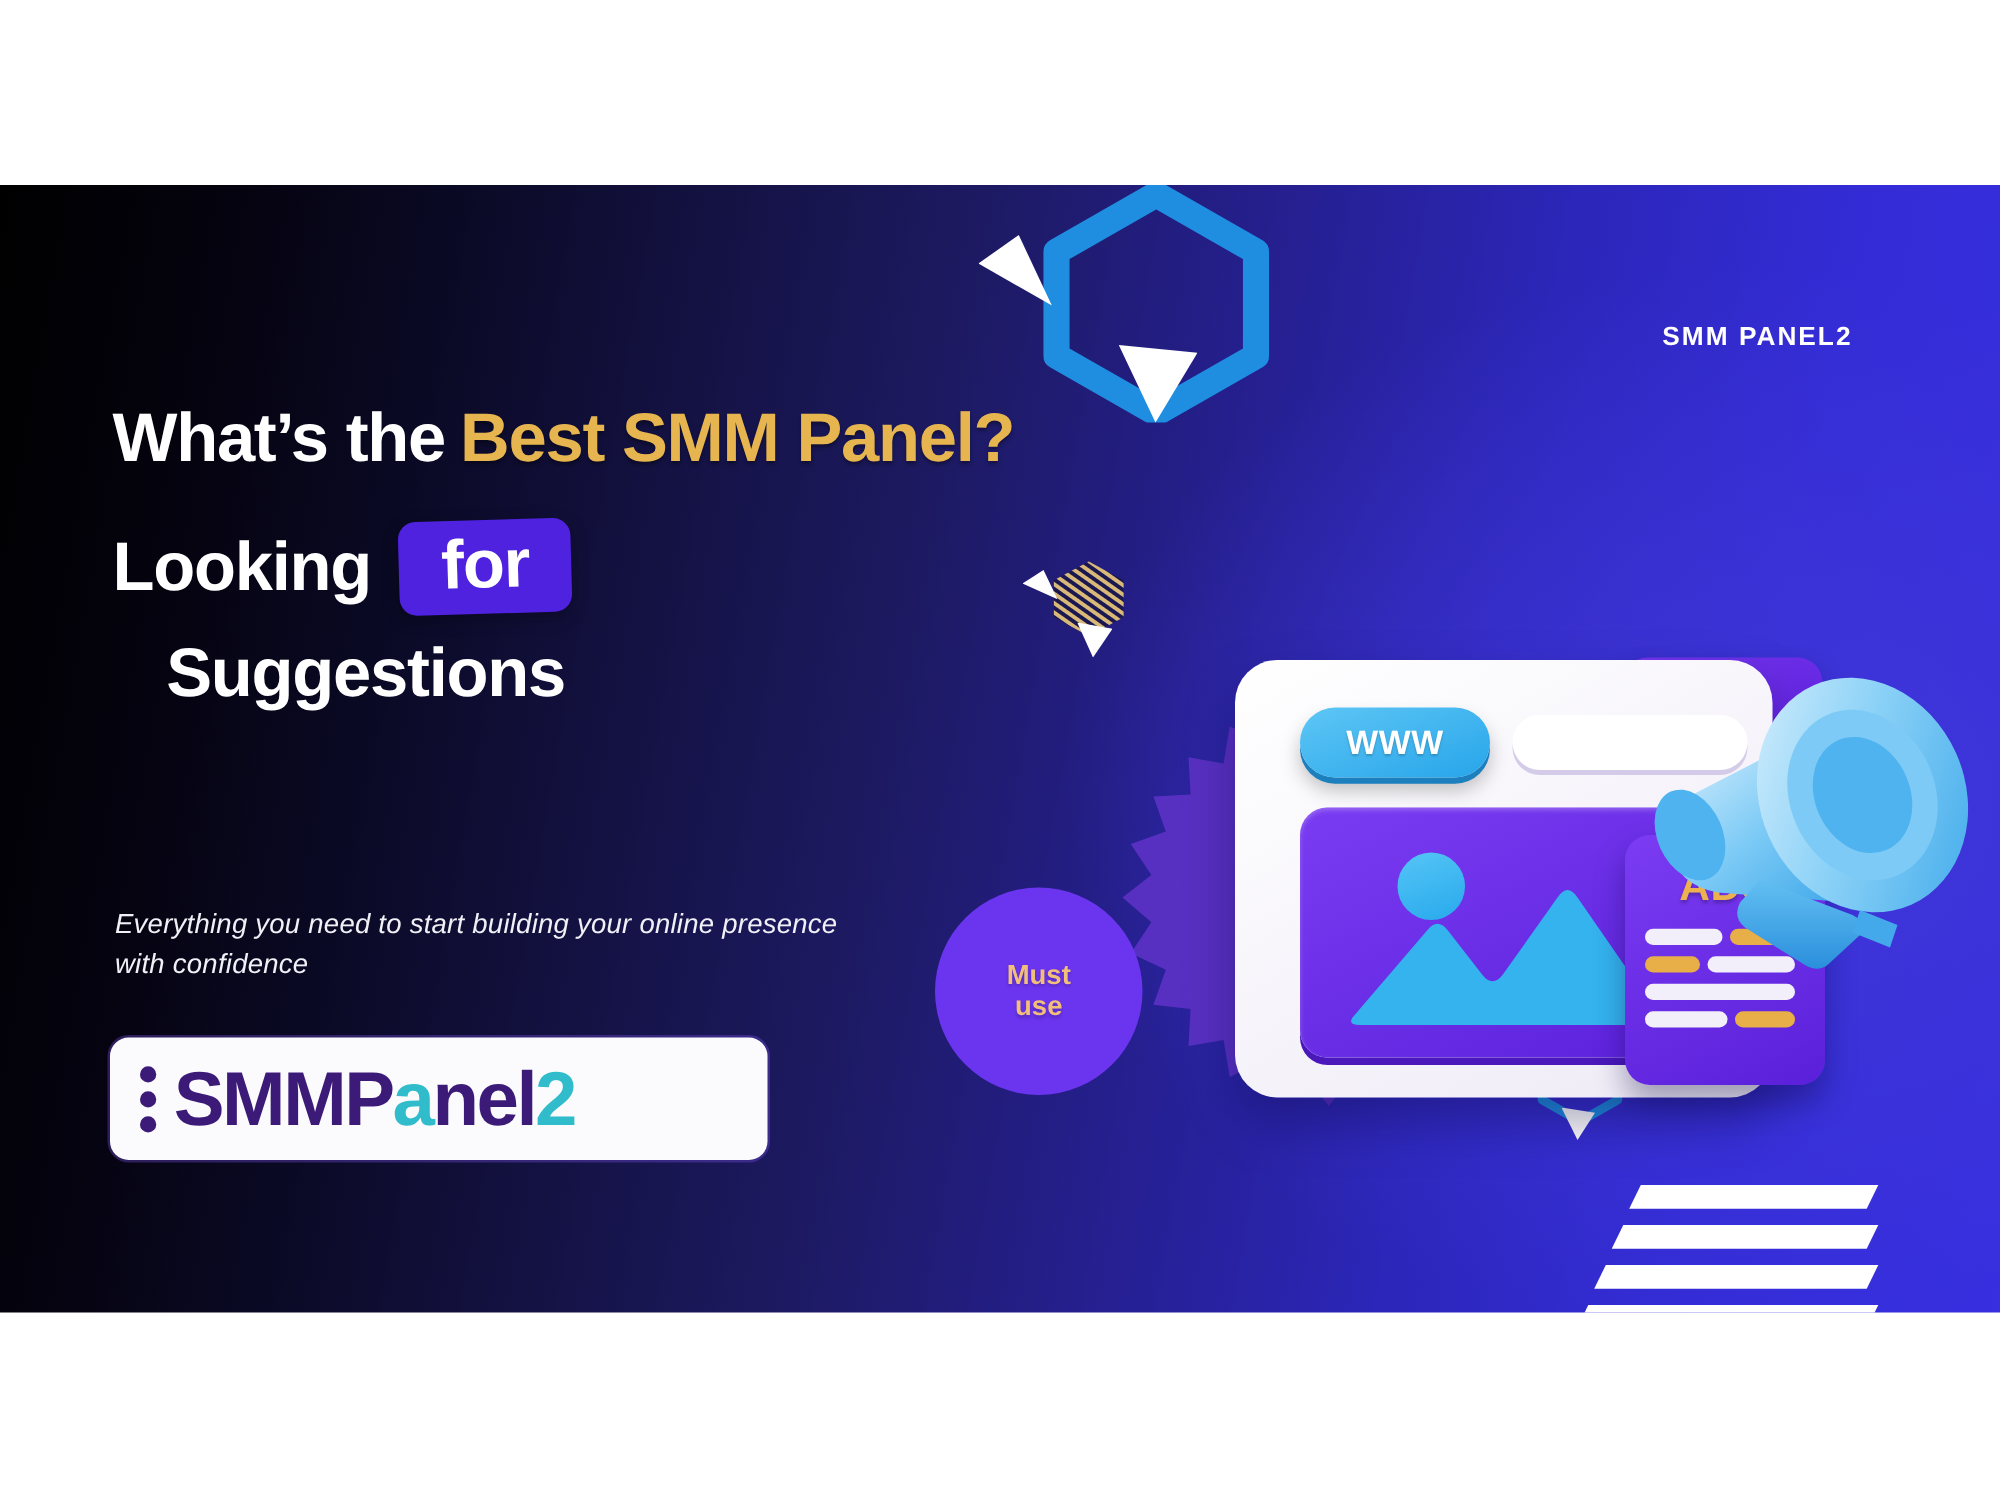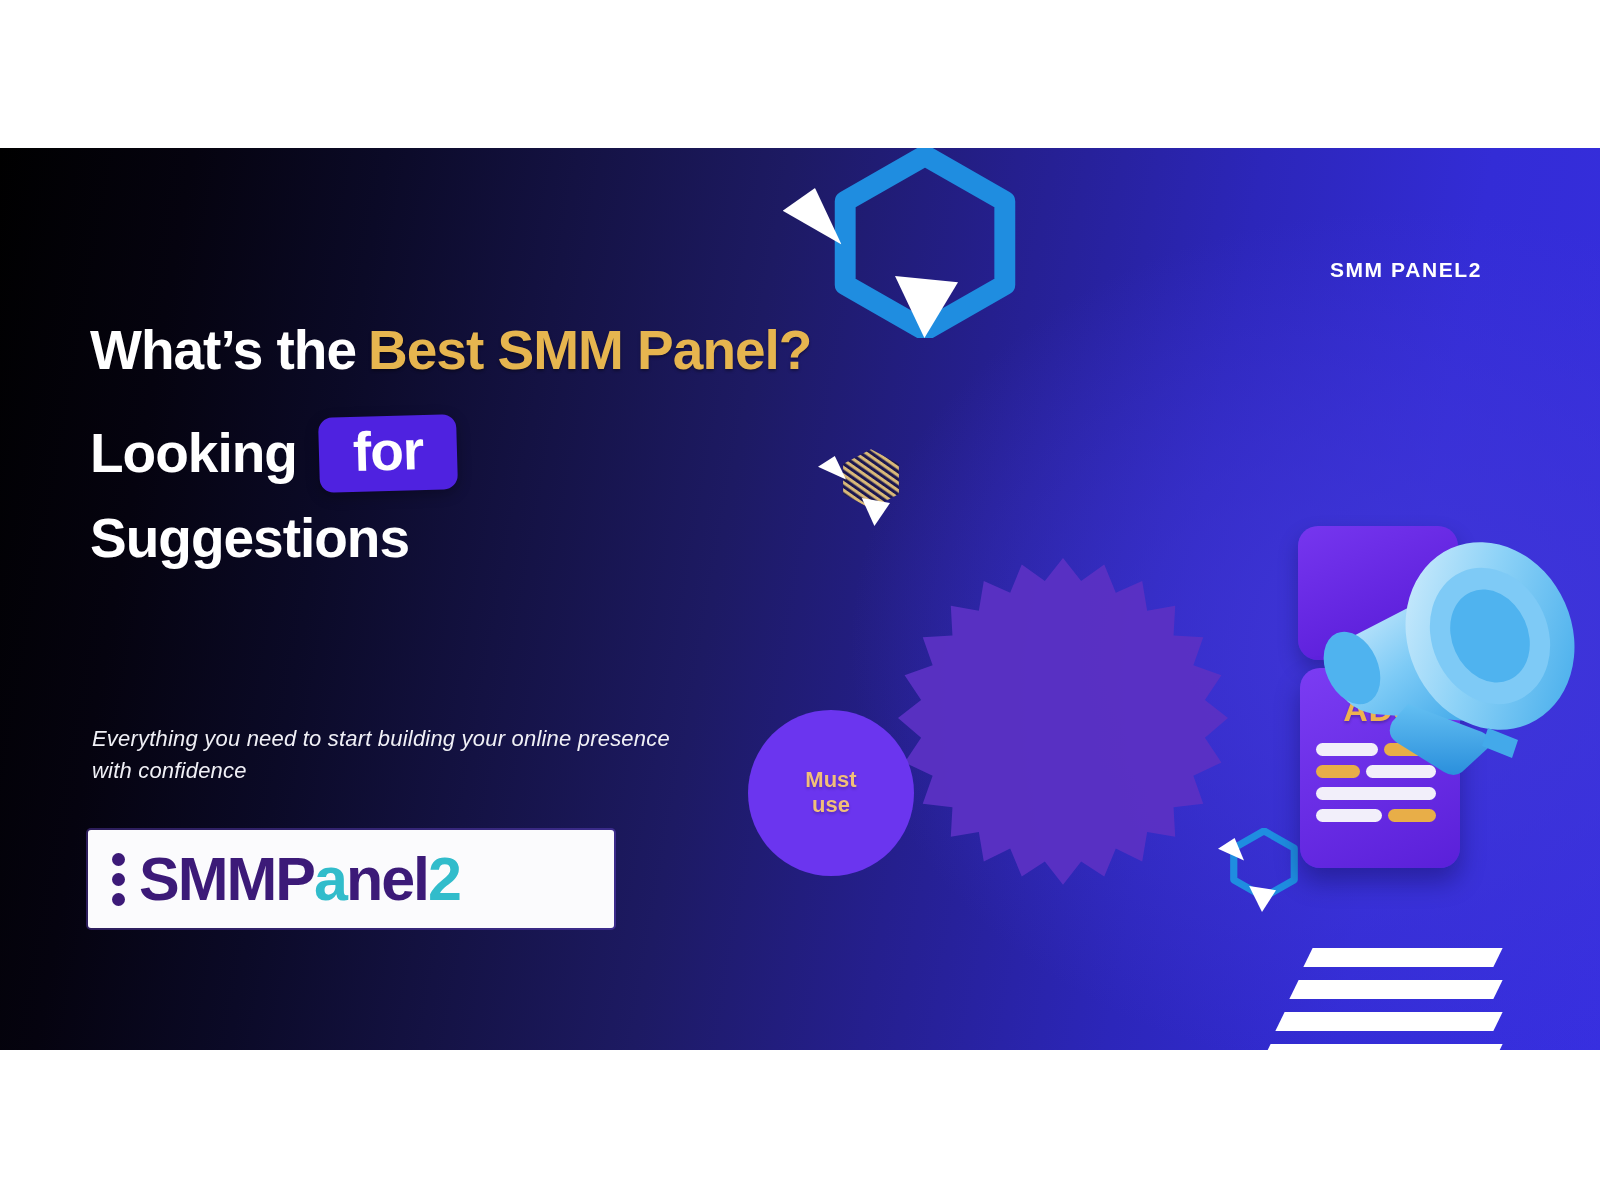--- a/index.html
+++ b/index.html
@@ -64,41 +64,41 @@
   .for-chip {
     display: inline-block;
     background: #4f22e0;
     color: #ffffff;
     border-radius: 14px;
     padding: 8px 34px 12px 34px;
     margin-left: 22px;
     transform: rotate(-1.6deg);
     box-shadow: 0 4px 14px rgba(0,0,0,.28);
   }
-  .hl-line3 { margin-bottom: 0; }
+  .hl-line3 { margin-bottom: 0; margin-left: 43px; }
 
   .subtitle {
     position: absolute;
     left: 92px; top: 575px;
     width: 610px;
     font-size: 22px;
     line-height: 1.45;
     font-style: italic;
     font-weight: 400;
     color: #f0f0f6;
     letter-spacing: .2px;
   }
 
   
   .logo-plate {
     position: absolute;
     left: 88px; top: 682px;
     width: 526px; height: 98px;
     background: #fbfbfd;
-    border-radius: 3px;
+    border-radius: 15px;
     box-shadow: 0 0 0 2px rgba(120,80,230,.35);
     display: flex;
     align-items: center;
     padding-left: 24px;
     box-sizing: border-box;
   }
   .logo-dots {
     display: flex; flex-direction: column;
     justify-content: center; gap: 7px;
     margin-right: 14px;
@@ -387,20 +387,31 @@
 
     <div class="must-badge">
       <span>Must</span>
       <span>use</span>
     </div>
 
     <div class="illus">
 
       <div class="side-card"></div>
 
+      <div class="browser-card">
+        <div class="url-bar-back"></div>
+        <div class="www-pill">WWW</div>
+        <div class="url-bar"></div>
+        <div class="img-box">
+          <div class="img-sun"></div>
+          <svg class="img-mt" viewBox="0 0 262 118" preserveAspectRatio="none">
+            <path d="M8 112 Q4 118 14 118 L248 118 Q258 118 253 110 L188 16 Q180 4 172 16 L128 78 Q120 88 112 78 L84 42 Q76 32 68 42 Z" fill="#34b3ee"></path>
+          </svg>
+        </div>
+      </div>
 
       <div class="ads-card">
         <div class="ads-title">ADS</div>
         <div class="ads-rows">
           <div class="ads-row">
             <span class="ads-seg seg-w" style="width:62px"></span>
               <span class="ads-seg seg-g" style="width:52px"></span>
           </div>
           <div class="ads-row">
             <span class="ads-seg seg-g" style="width:44px"></span>

